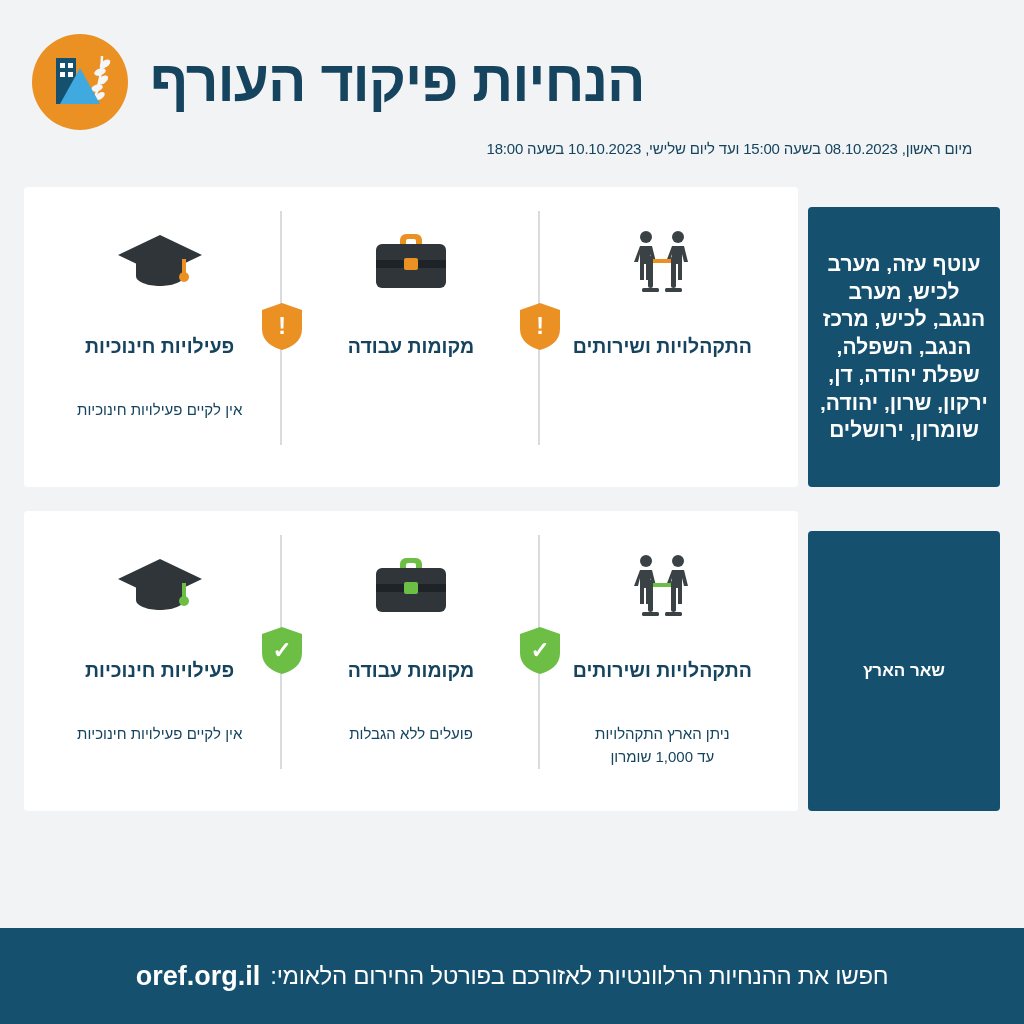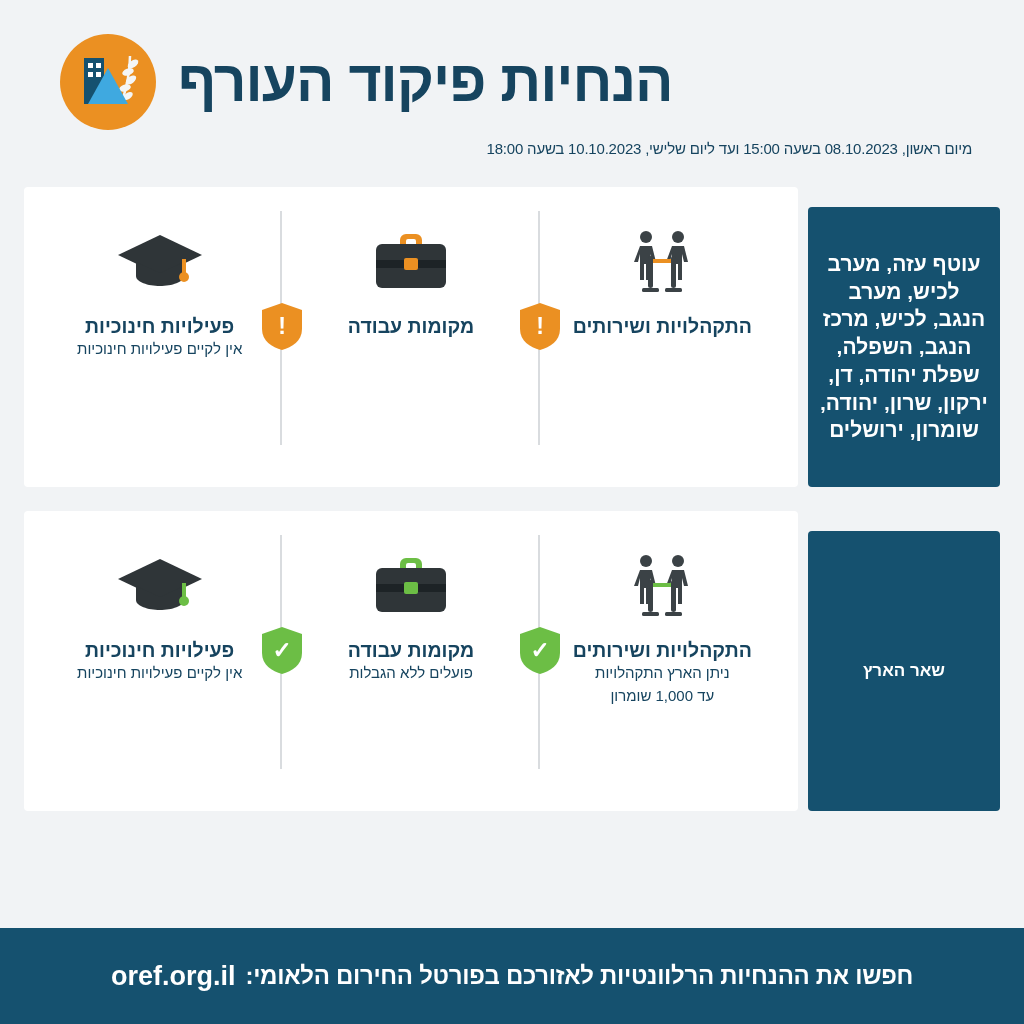--- a/index.html
+++ b/index.html
@@ -17,21 +17,21 @@
   }
   .page {
     position: relative;
     width: 1024px;
     height: 1024px;
     box-sizing: border-box;
   }
 
   
   .header {
-    padding: 34px 52px 0 60px;
+    padding: 34px 52px 0 32px;
     display: flex;
     flex-direction: column;
     align-items: flex-end;
   }
   .header-row {
     display: flex;
     flex-direction: row-reverse;
     align-items: center;
     justify-content: flex-start;
     width: 100%;
@@ -117,20 +117,21 @@
 
   .col {
     flex: 1 1 0;
     position: relative;
     display: flex;
     flex-direction: column;
     align-items: center;
     padding: 14px 14px 0 14px;
     box-sizing: border-box;
     text-align: center;
+    gap: 20px;
   }
   .divider {
     position: absolute;
     top: 24px;
     bottom: 42px;
     width: 2px;
     background: #d9dcdf;
   }
   .icon-wrap {
     height: 92px;
@@ -142,21 +143,21 @@
     font-size: 19.5px;
     font-weight: bold;
     color: #16445f;
     margin-top: 6px;
     direction: rtl;
   }
   .col-body {
     font-size: 15px;
     line-height: 1.5;
     color: #16445f;
-    margin-top: 0;
+    margin-top: 21px;
     direction: rtl;
     max-width: 210px;
   }
   .col-body .u { text-decoration: underline; }
 
   
   .badge {
     position: absolute;
     width: 40px;
     height: 47px;
@@ -190,21 +191,21 @@
     background: #15516f;
     display: flex;
     align-items: center;
     justify-content: center;
     gap: 10px;
     direction: rtl;
   }
   .footer-text {
     color: #ffffff;
     font-size: 24px;
-    font-weight: bold;
+    font-weight: normal;
     letter-spacing: -0.3px;
   }
   .footer-url {
     color: #ffffff;
     font-size: 27px;
     font-weight: bold;
     direction: ltr;
   }
 </style>
 </head>

